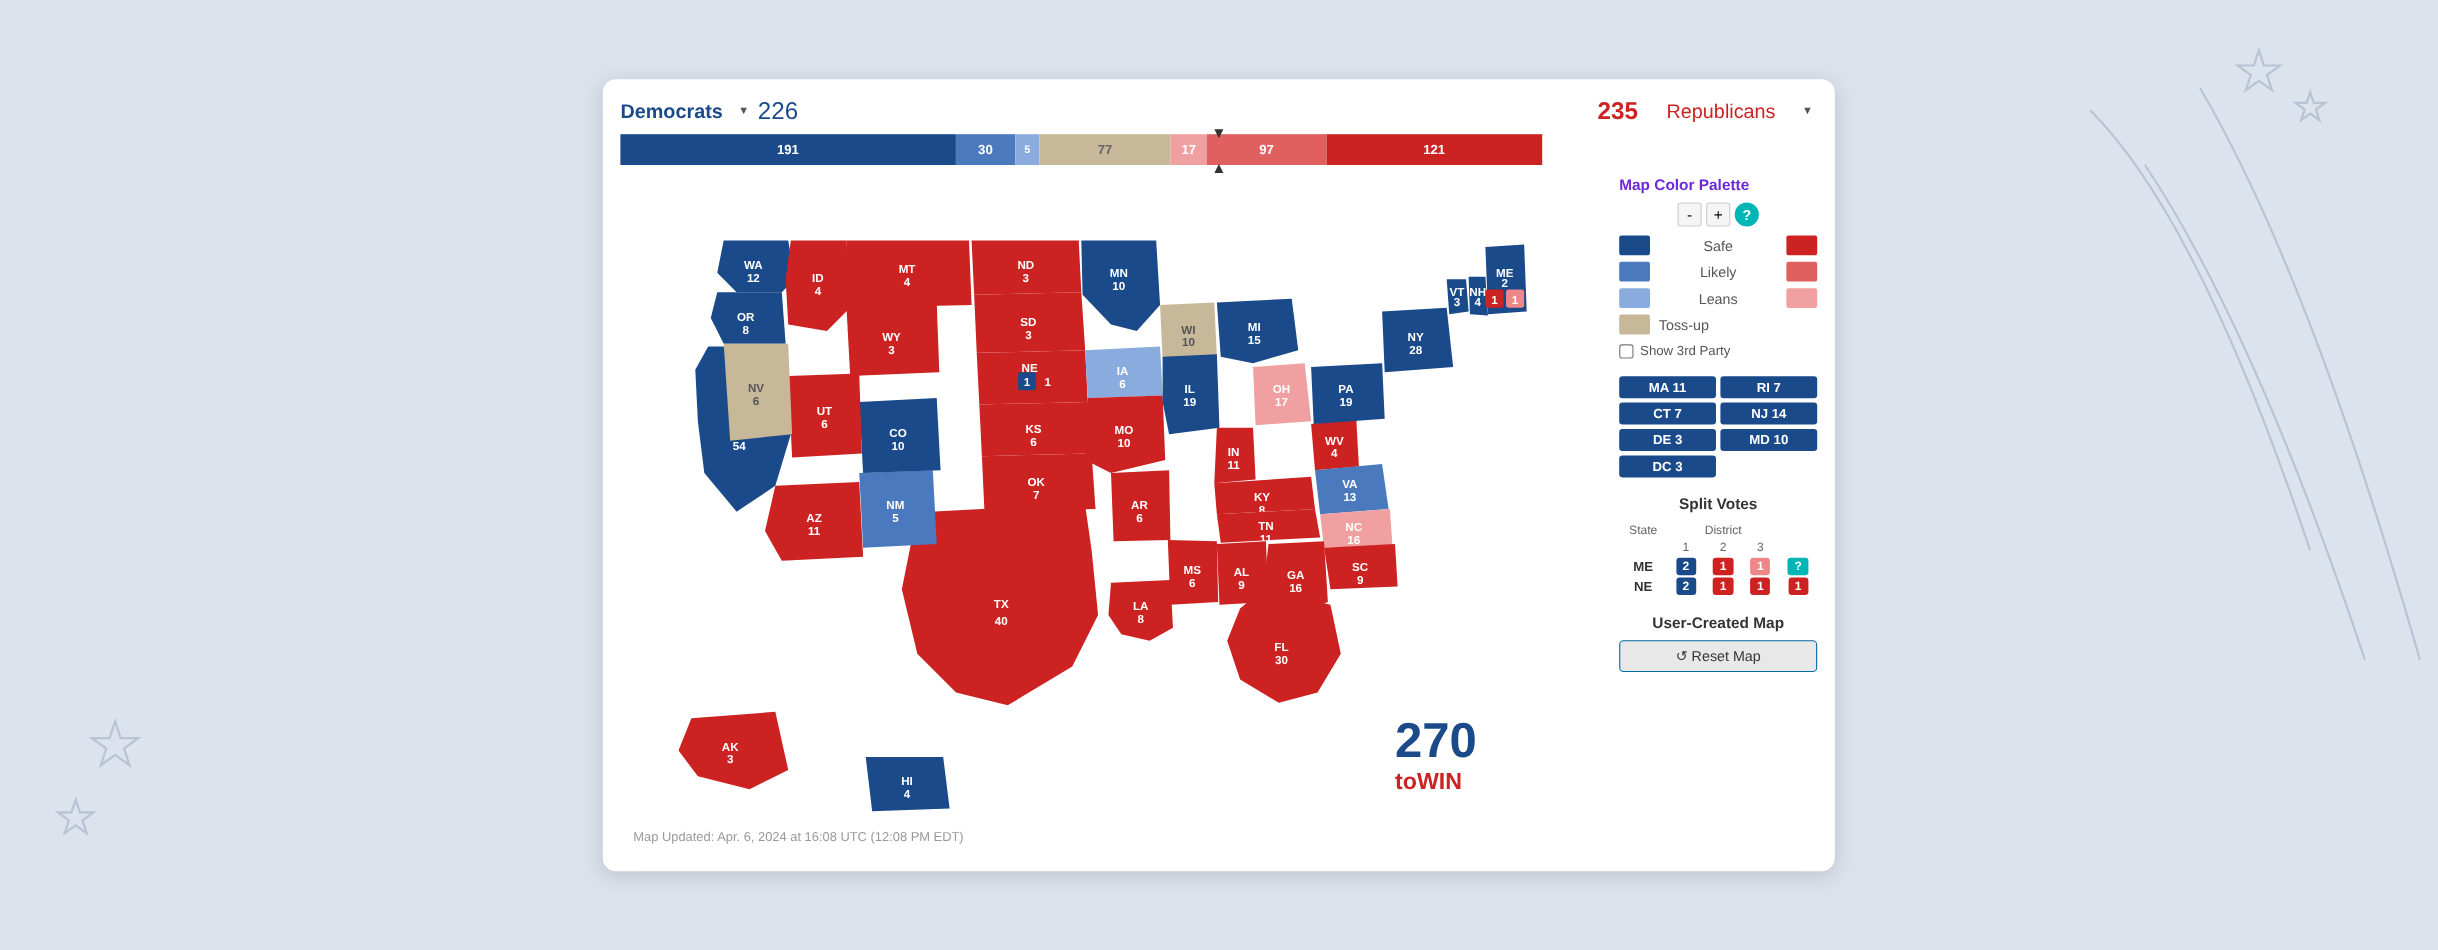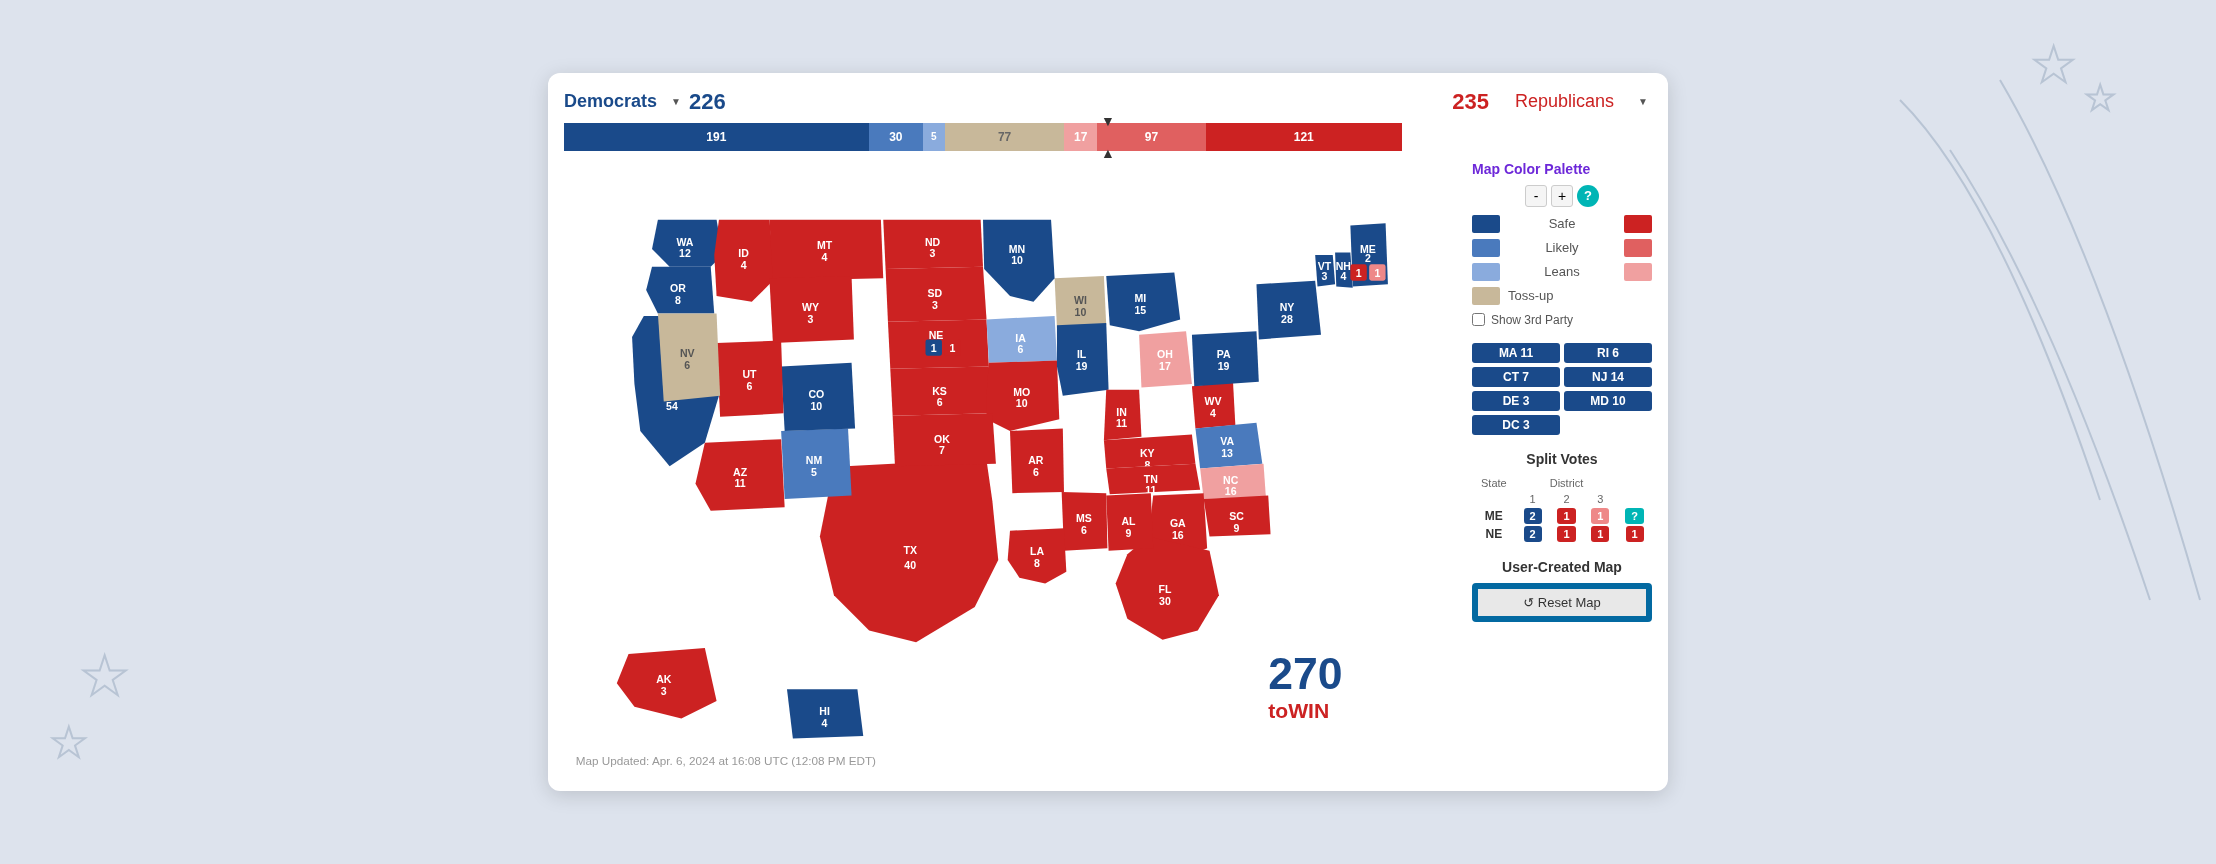--- a/index.html
+++ b/index.html
@@ -53,21 +53,21 @@
       margin-right: 6px;
     }
     .party-label-rep {
       font-size: 18px;
       font-weight: normal;
       color: #cc2222;
       margin-left: 6px;
     }
     .party-count-dem {
       font-size: 22px;
-      font-weight: bold;
+      font-weight: normal;
       color: #1a4a8a;
     }
     .party-count-rep {
       font-size: 22px;
       font-weight: bold;
       color: #cc2222;
     }
     .dropdown-arrow {
       font-size: 10px;
       color: #555;
@@ -292,21 +292,21 @@
       color: #333;
       margin-bottom: 8px;
       text-align: center;
     }
     .reset-btn {
       display: flex;
       align-items: center;
       justify-content: center;
       gap: 6px;
       background: #e8e8e8;
-      border: 6px solid #0369a1;
+      border: 1px solid #0369a1;
       border-radius: 4px;
       padding: 6px 12px;
       font-size: 13px;
       cursor: pointer;
       color: #333;
       width: 100%;
     }
     
     .us-map-svg {
       width: 100%;
@@ -618,21 +618,21 @@
         <div class="tossup-swatch"></div>
         <span class="tossup-label">Toss-up</span>
       </div>
       <div class="show-3rd-row">
         <input type="checkbox" style="">
         <span class="show-3rd-label">Show 3rd Party</span>
       </div>
 
       <div class="small-states-grid">
         <div class="small-state-badge" style="background:#1a4a8a;">MA 11</div>
-        <div class="small-state-badge" style="background:#1a4a8a;">RI 6</div>
+        <div class="small-state-badge" style="background:#1a4a8a;">RI 7</div>
         <div class="small-state-badge" style="background:#1a4a8a;">CT 7</div>
         <div class="small-state-badge" style="background:#1a4a8a;">NJ 14</div>
         <div class="small-state-badge" style="background:#1a4a8a;">DE 3</div>
         <div class="small-state-badge" style="background:#1a4a8a;">MD 10</div>
         <div class="small-state-badge" style="background:#1a4a8a;">DC 3</div>
       </div>
 
       <div class="split-votes-section">
         <div class="split-votes-title">Split Votes</div>
         <table class="split-table">

